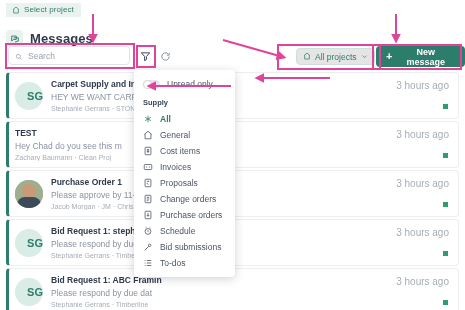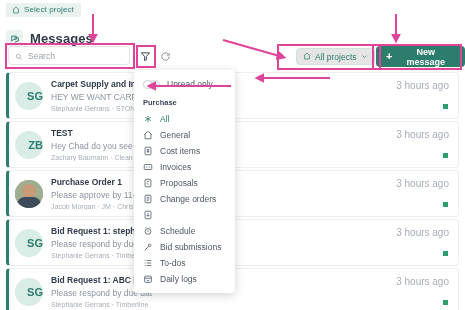--- a/index.html
+++ b/index.html
@@ -117,21 +117,21 @@
     position:relative; flex:0 0 auto;
   }
   .toggle::after{ content:""; position:absolute; left:1px; top:1px; width:7px; height:7px;
                   border-radius:50%; background:#fff; box-shadow:0 0 2px rgba(0,0,0,.25); }
   .toggle-label { font-size:8.5px; color:#4b5563; }
   .menu-section { font-size: 7.5px; font-weight:bold; color:#3c4657; padding: 2px 9px 4px; }
   .menu-item {
     display:flex; align-items:center; gap:7px; padding: 3px 9px;
     font-size: 8.5px; color:#4b5563;
   }
-  .menu-item.active { color:#2c7d6b; font-weight:normal; }
+  .menu-item.active { color:#2c7d6b; font-weight:bold; }
   .menu-item .mi { width:10px; height:10px; flex:0 0 auto; display:flex; align-items:center; justify-content:center; }
   .menu-item .mi svg { width:10px; height:10px; }
 
   
   .anno { position:absolute; z-index: 80; pointer-events:none; }
   .box { border: 2px solid #e0449a; }
   #box-search { left:5px; top:43px; width:130px; height:26px; }
   #box-filter { left:136px; top:45px; width:20px; height:23px; }
   #box-projects { left:277px; top:44px; width:104px; height:26px; }
   #box-new { left:372px; top:44px; width:90px; height:26px; }
@@ -210,23 +210,20 @@
         </div>
         <div class="row-body">
           <div class="row-title">Carpet Supply and Install</div>
           <div class="row-preview">HEY WE WANT CARPET XY</div>
           <div class="row-meta">Stephanie Gerrans · STONGRIS</div>
         </div>
         <div class="row-time">3 hours ago</div>
         <div class="row-dot"></div>
       </div>
       <div class="row">
-        <div class="avatar">
-          <span>ZB</span>
-        </div>
         <div class="row-body">
           <div class="row-title">TEST</div>
           <div class="row-preview">Hey Chad do you see this m</div>
           <div class="row-meta">Zachary Baumann · Clean Proj</div>
         </div>
         <div class="row-time">3 hours ago</div>
         <div class="row-dot"></div>
       </div>
       <div class="row">
         <div class="avatar photo">
@@ -264,21 +261,21 @@
         <div class="row-time">3 hours ago</div>
         <div class="row-dot"></div>
       </div>
     </div>
 
   <div class="dropdown">
     <div class="toggle-row">
       <span class="toggle"></span>
       <span class="toggle-label">Unread only</span>
     </div>
-    <div class="menu-section">Purchase</div>
+    <div class="menu-section">Supply</div>
     <div id="menu-items">
         <div class="menu-item active">
           <span class="mi">
             <svg viewBox="0 0 24 24" fill="none" stroke="currentColor" stroke-width="1.9">
               <path d="M12 4v16M5 8l14 8M19 8L5 16"></path>
             </svg>
           </span>
           <span>All</span>
         </div>
         <div class="menu-item">
@@ -326,20 +323,21 @@
           </span>
           <span>Change orders</span>
         </div>
         <div class="menu-item">
           <span class="mi">
             <svg viewBox="0 0 24 24" fill="none" stroke="currentColor" stroke-width="1.9">
               <rect x="5" y="3" width="14" height="18" rx="2"></rect>
               <path d="M12 7v8M9 12l3 3 3-3"></path>
             </svg>
           </span>
+          <span>Purchase orders</span>
         </div>
         <div class="menu-item">
           <span class="mi">
             <svg viewBox="0 0 24 24" fill="none" stroke="currentColor" stroke-width="1.9">
               <circle cx="12" cy="13" r="7"></circle>
               <path d="M12 10v3l2 2M8 3l-2 2M16 3l2 2"></path>
             </svg>
           </span>
           <span>Schedule</span>
         </div>
@@ -352,29 +350,20 @@
           </span>
           <span>Bid submissions</span>
         </div>
         <div class="menu-item">
           <span class="mi">
             <svg viewBox="0 0 24 24" fill="none" stroke="currentColor" stroke-width="1.9">
               <path d="M4 6h2M4 12h2M4 18h2M9 6h11M9 12h11M9 18h11"></path>
             </svg>
           </span>
           <span>To-dos</span>
-        </div>
-        <div class="menu-item">
-          <span class="mi">
-            <svg viewBox="0 0 24 24" fill="none" stroke="currentColor" stroke-width="1.9">
-              <rect x="4" y="5" width="16" height="15" rx="2"></rect>
-              <path d="M4 10h16M9 14l3 3 3-3"></path>
-            </svg>
-          </span>
-          <span>Daily logs</span>
         </div>
       </div>
   </div>
 
   <div class="anno box" id="box-search"></div>
   <div class="anno box" id="box-filter"></div>
   <div class="anno box" id="box-projects"></div>
   <div class="anno box" id="box-new"></div>
 
   <svg class="anno" style="left:0;top:0;width:465px;height:310px;" viewBox="0 0 465 310">

